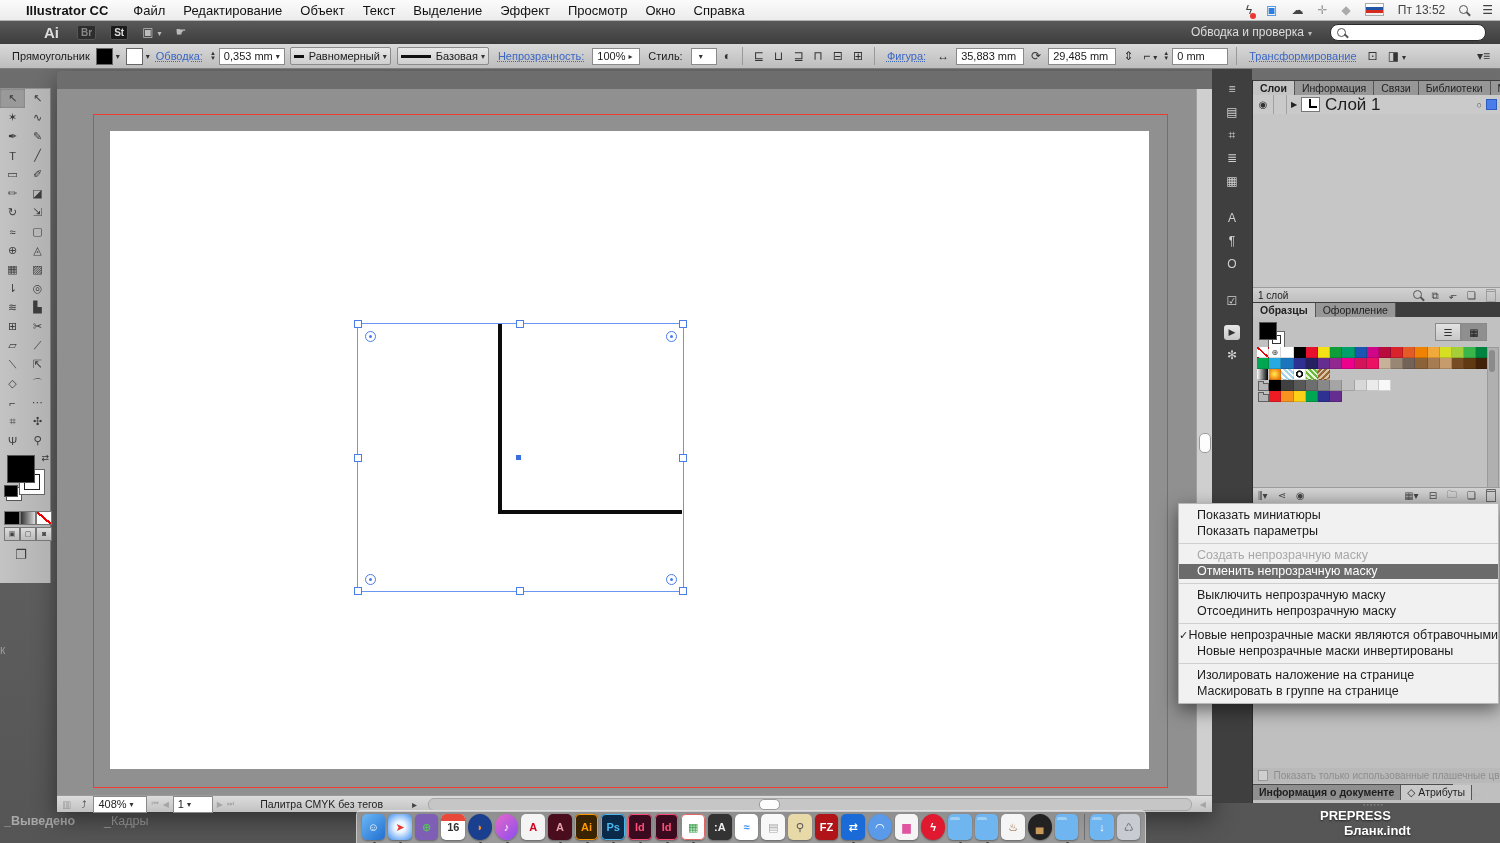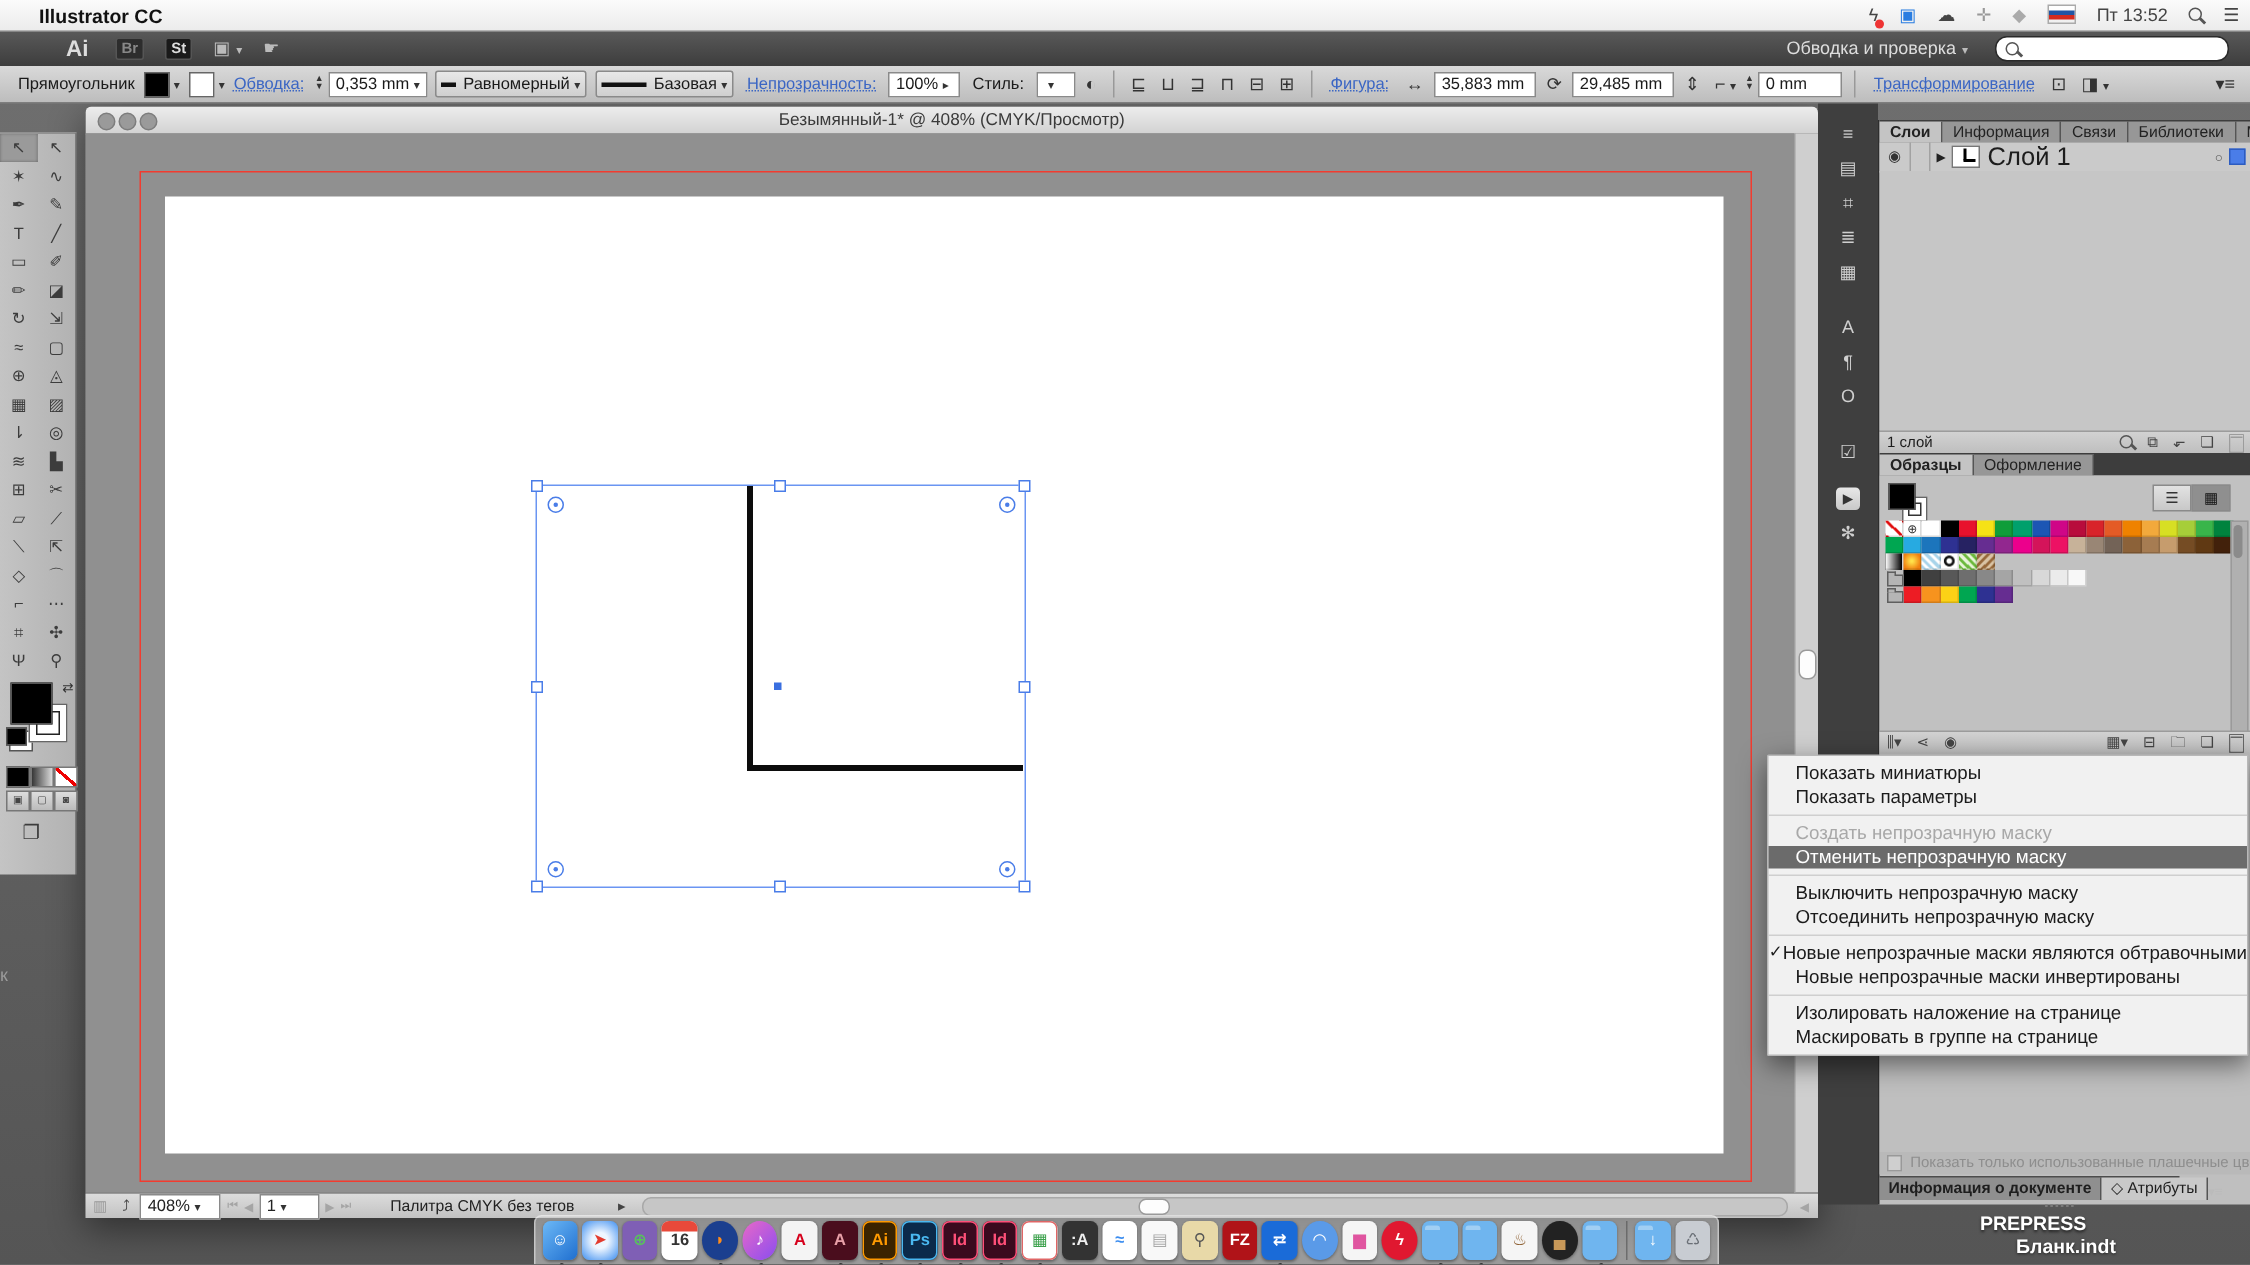--- a/index.html
+++ b/index.html
@@ -186,20 +186,21 @@
   .dicon.cal:before{content:"";position:absolute;left:0;top:0;width:100%;height:7px;border-radius:5px 5px 0 0;background:#e8493a}
 </style>
 </head>
 <body>
 
 <div id="screen" class="ni">
 
   <div id="menubar">
     <span class="apple"></span>
     <span class="appname">Illustrator CC</span>
+    <span id="menu-items"><span class="mitem">Файл</span><span class="mitem">Редактирование</span><span class="mitem">Объект</span><span class="mitem">Текст</span><span class="mitem">Выделение</span><span class="mitem">Эффект</span><span class="mitem">Просмотр</span><span class="mitem">Окно</span><span class="mitem">Справка</span></span>
     <span class="spacer"></span>
     <span class="stat">ϟ<i class="badge"></i></span>
     <span class="stat" style="color:#2a7de1">▣</span>
     <span class="stat">☁</span>
     <span class="stat" style="color:#999">✛</span>
     <span class="stat" style="color:#aaa">◆</span>
     <span class="stat"><span class="flag"><i style="background:#fff"></i><i style="background:#2255a4"></i><i style="background:#d52b1e"></i></span></span>
     <span class="stat">Пт 13:52</span>
     <span class="stat"><span class="mag"></span></span>
     <span class="stat">☰</span>
@@ -330,26 +331,20 @@
     </div>
     <div id="modebtns">
       <span class="mb">▣</span>
       <span class="mb">▢</span>
       <span class="mb">◙</span>
     </div>
     <div id="screenmode">❐</div>
   </div>
 
   <div id="docwin">
-    <div id="titlebar">
-      <span class="tl" style="left:8px"></span>
-      <span class="tl" style="left:22px"></span>
-      <span class="tl" style="left:36px"></span>
-      <span>Безымянный-1* @ 408% (CMYK/Просмотр)</span>
-    </div>
     <div id="canvas">
       <div id="redrect"></div>
       <div id="artboard"></div>
 
       <div class="pathseg" style="left:441px;top:235px;width:4px;height:190px"></div>
       <div class="pathseg" style="left:441px;top:421px;width:184px;height:4px"></div>
 
       <div id="selrect"></div>
       <div class="handle" style="left:297px;top:231px"></div>
       <div class="handle" style="left:459px;top:231px"></div>
@@ -597,20 +592,24 @@
       <div class="mrow">
         <span class="chk"></span>
         <span class="mlabel">Изолировать наложение на странице</span>
       </div>
       <div class="mrow">
         <span class="chk"></span>
         <span class="mlabel">Маскировать в группе на странице</span>
       </div>
     </div>
 
+  <div id="bgtabs">
+    <span class="t1">_Выведено</span>
+    <span class="t2">_Кадры</span>
+  </div>
   <div id="strayk">к</div>
   <div id="desklabels">
     <span>PREPRESS</span>
     <span class="l2">Бланк.indt</span>
   </div>
 
   <div id="macdock">
       <div class="dicon" style="background: linear-gradient(135deg, rgb(108, 184, 246), rgb(31, 111, 208));">
         <span class="dglyph" style="color: rgb(255, 255, 255);">☺</span>
         <i class="ddot"></i>

